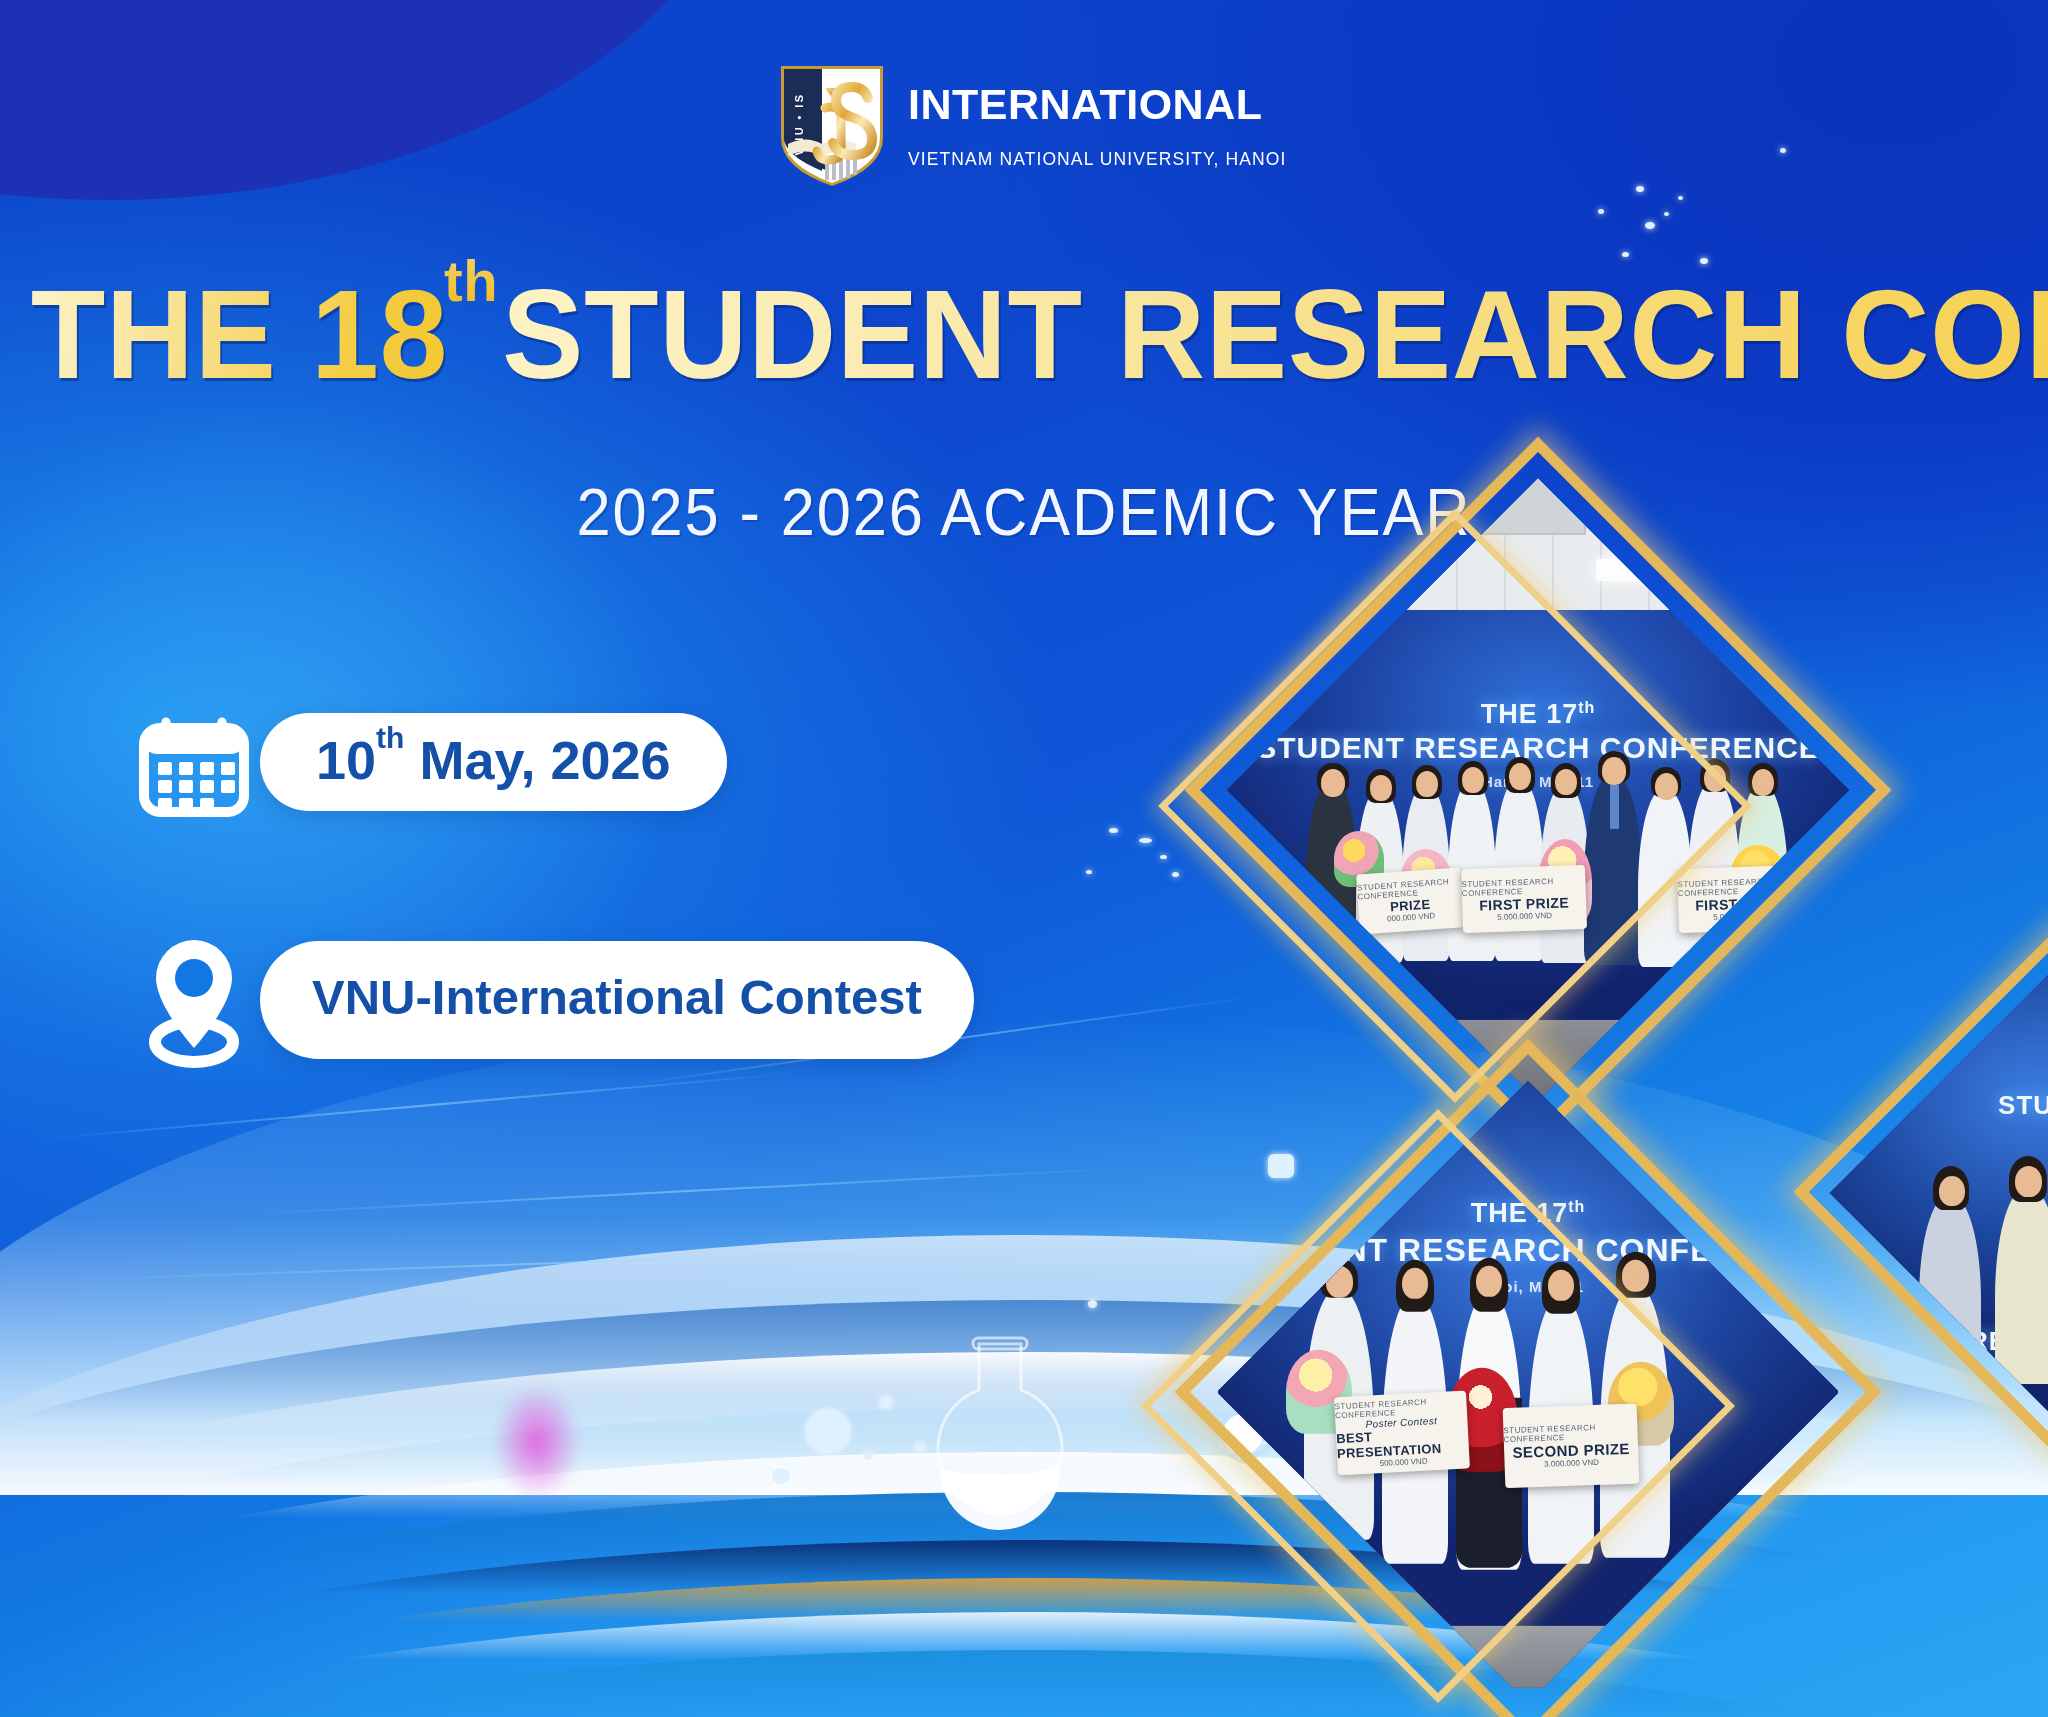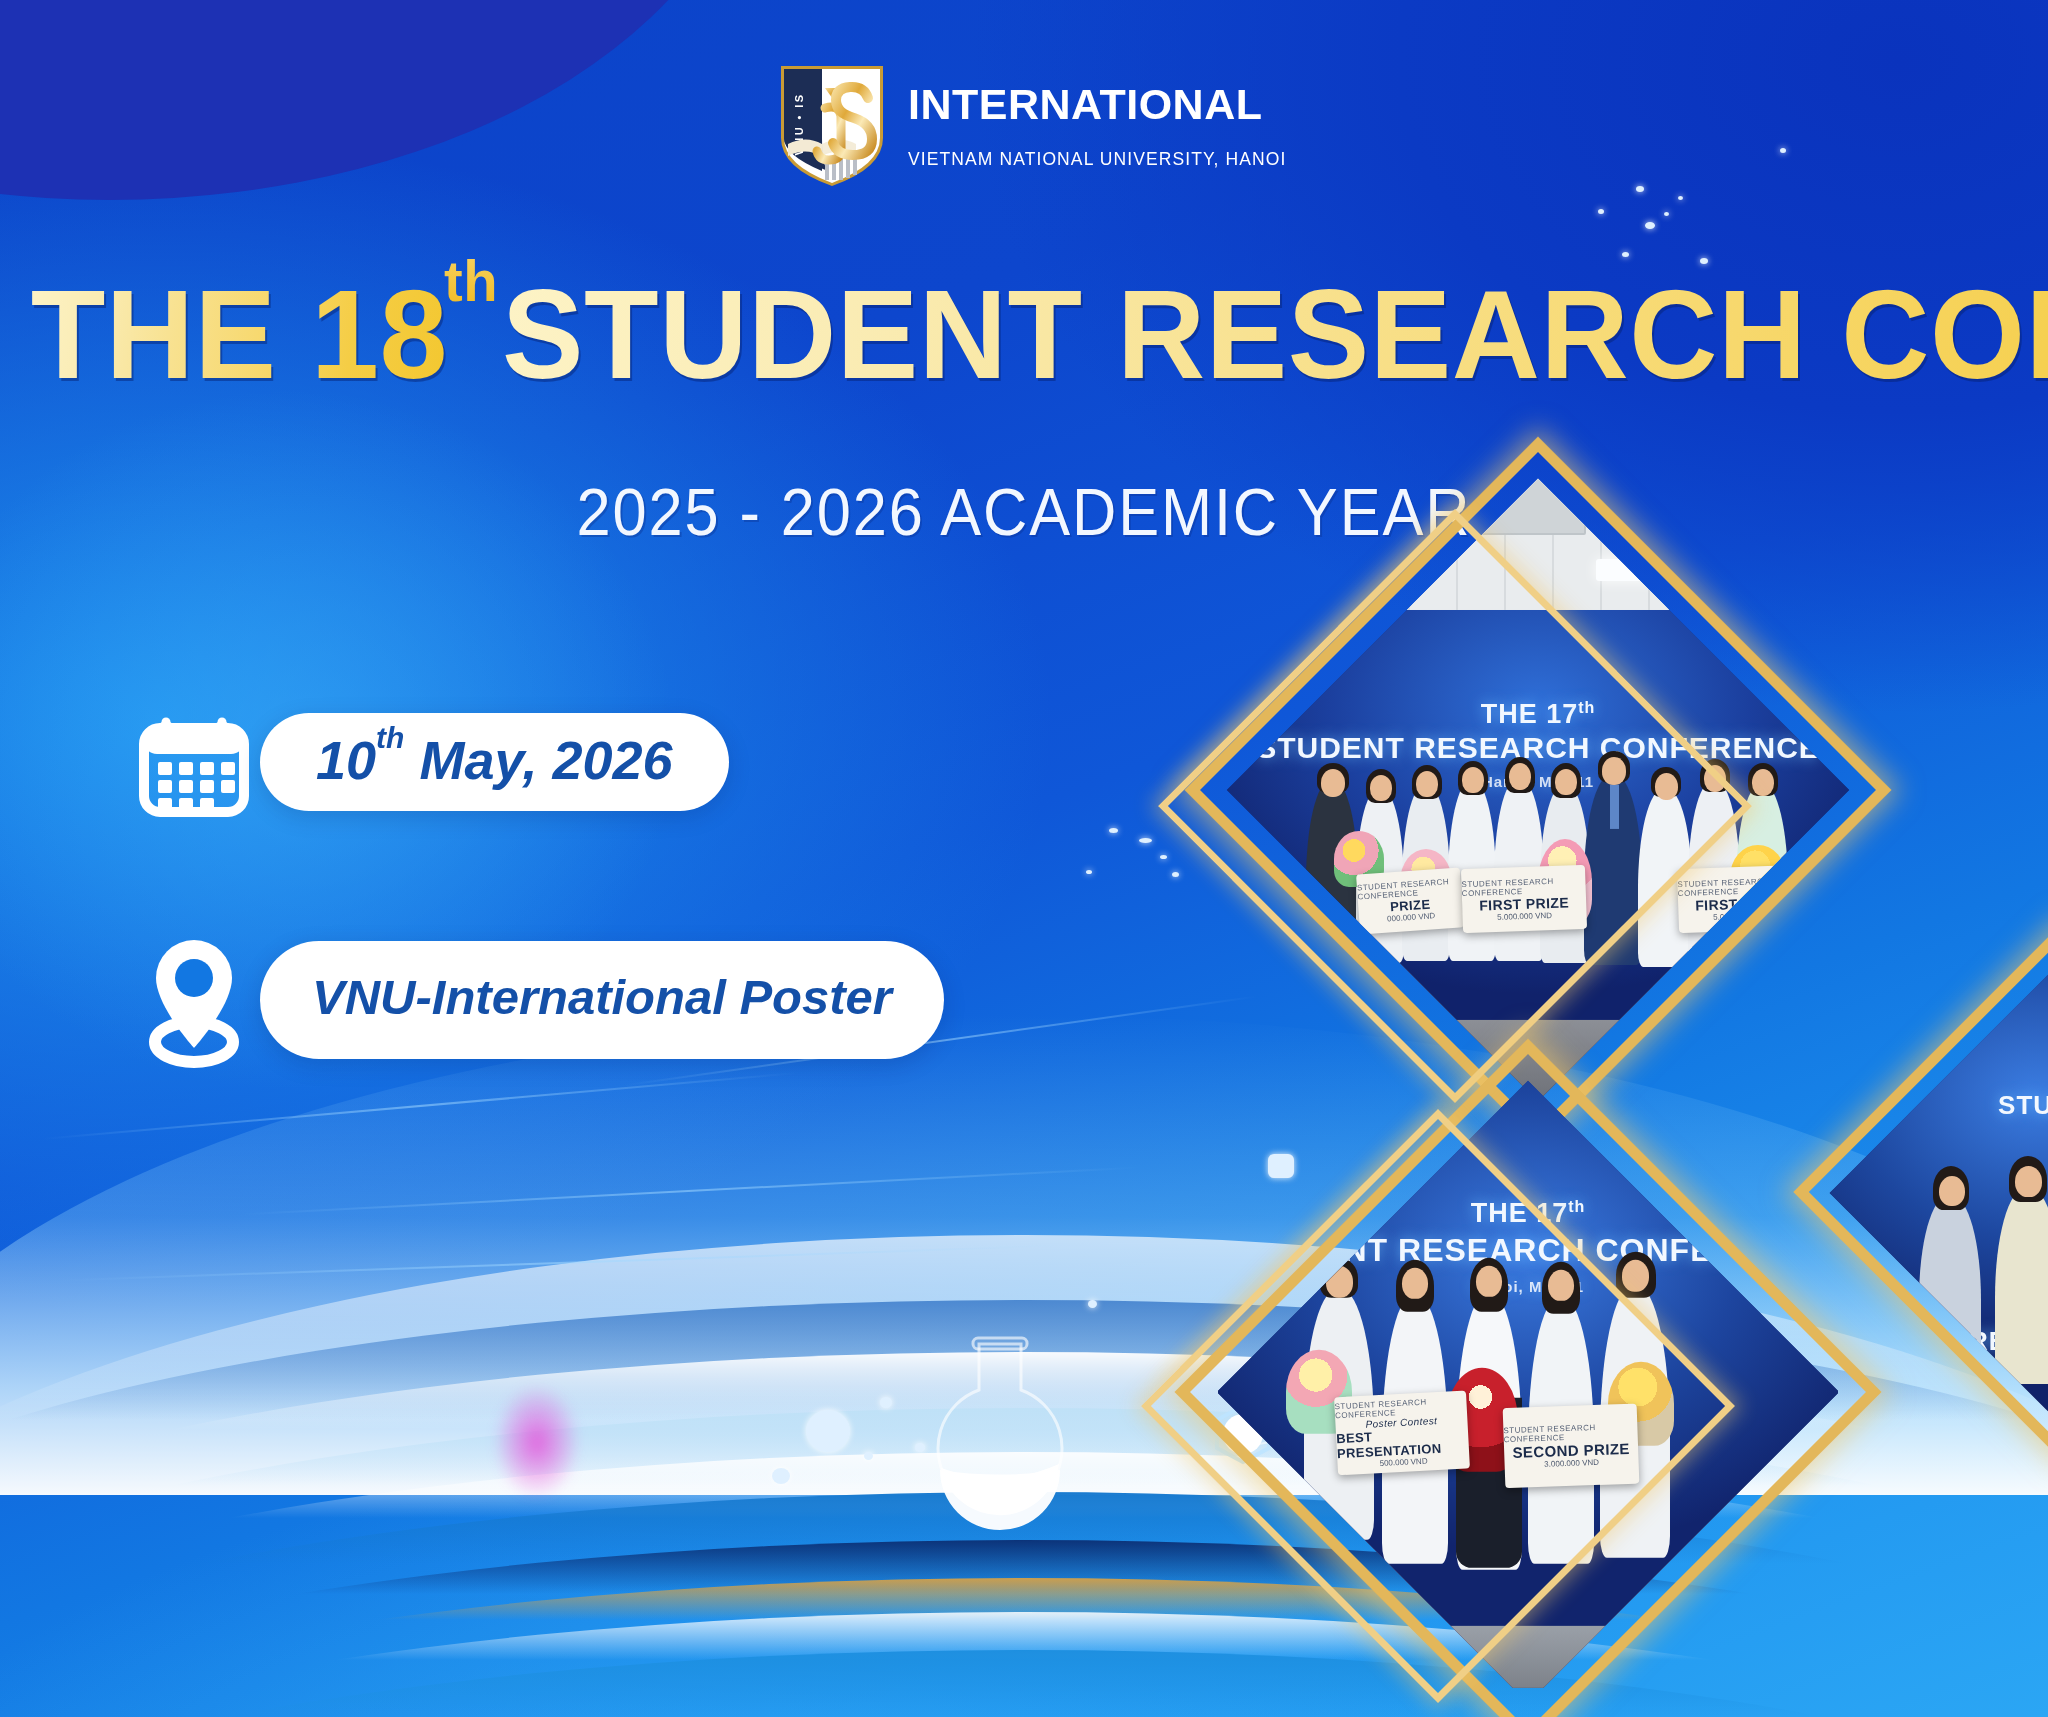--- a/index.html
+++ b/index.html
@@ -99,21 +99,20 @@
   
   .info{position:absolute;left:128px;}
   .info-row{display:flex;align-items:center;}
   .ic{width:132px;flex:0 0 132px;display:flex;justify-content:center;align-items:center;}
   .pill{
     background:#fff;border-radius:999px;
     color:#1450a8;
     font-family:"Liberation Sans Narrow","Liberation Sans",sans-serif;
     font-weight:700;
     box-shadow:0 6px 22px rgba(3,30,95,.18);
-    font-style:italic;
   }
   .pill-date{padding:20px 56px 24px;font-size:54px;line-height:1;}
   .pill-date .sup{font-size:30px;vertical-align:super;position:relative;top:-12px;}
   .pill-loc{padding:26px 52px 30px;font-size:49px;line-height:1.26;}
 
   
   .diamond{
     position:absolute;
     transform:rotate(45deg);
     overflow:hidden;
@@ -324,21 +323,21 @@
   <div class="info" style="top:930px;">
     <div class="info-row">
       <div class="ic">
         <svg width="124" height="140" viewBox="0 0 124 140">
           <path d="M62 10 a38 38 0 0 1 38 38 c0 28 -38 70 -38 70 s-38 -42 -38 -70 a38 38 0 0 1 38 -38 z" fill="#fff"></path>
           <circle cx="62" cy="48" r="19" fill="#1277e2"></circle>
           <ellipse cx="62" cy="112" rx="39" ry="20" fill="none" stroke="#fff" stroke-width="12"></ellipse>
         </svg>
       </div>
       <div class="pill pill-loc">
-        <div>VNU-International Poster</div>
+        <div>VNU-International Contest</div>
       </div>
     </div>
   </div>
 
   <div class="dframe" style="left:1288px;top:540px;width:500px;height:500px;"></div>
   <div class="diamond" style="left:1318px;top:570px;width:440px;height:440px;">
     <div class="dphoto p1">
       <div class="ceiling"></div>
       <div class="vent" style="left:252px;top:14px;width:116px;height:58px;"></div>
       <div class="light" style="left:378px;top:96px;width:120px;height:22px;"></div>

